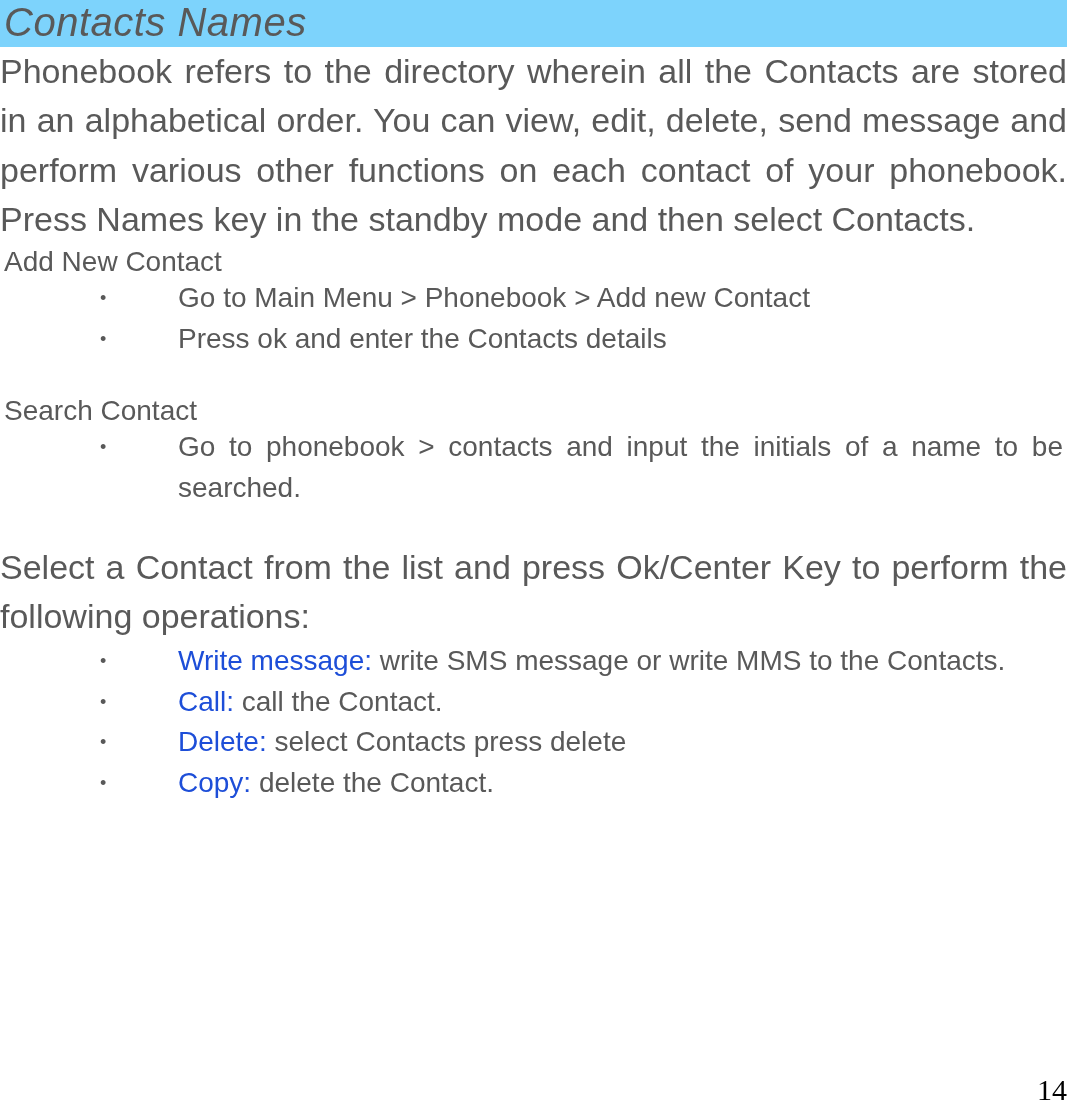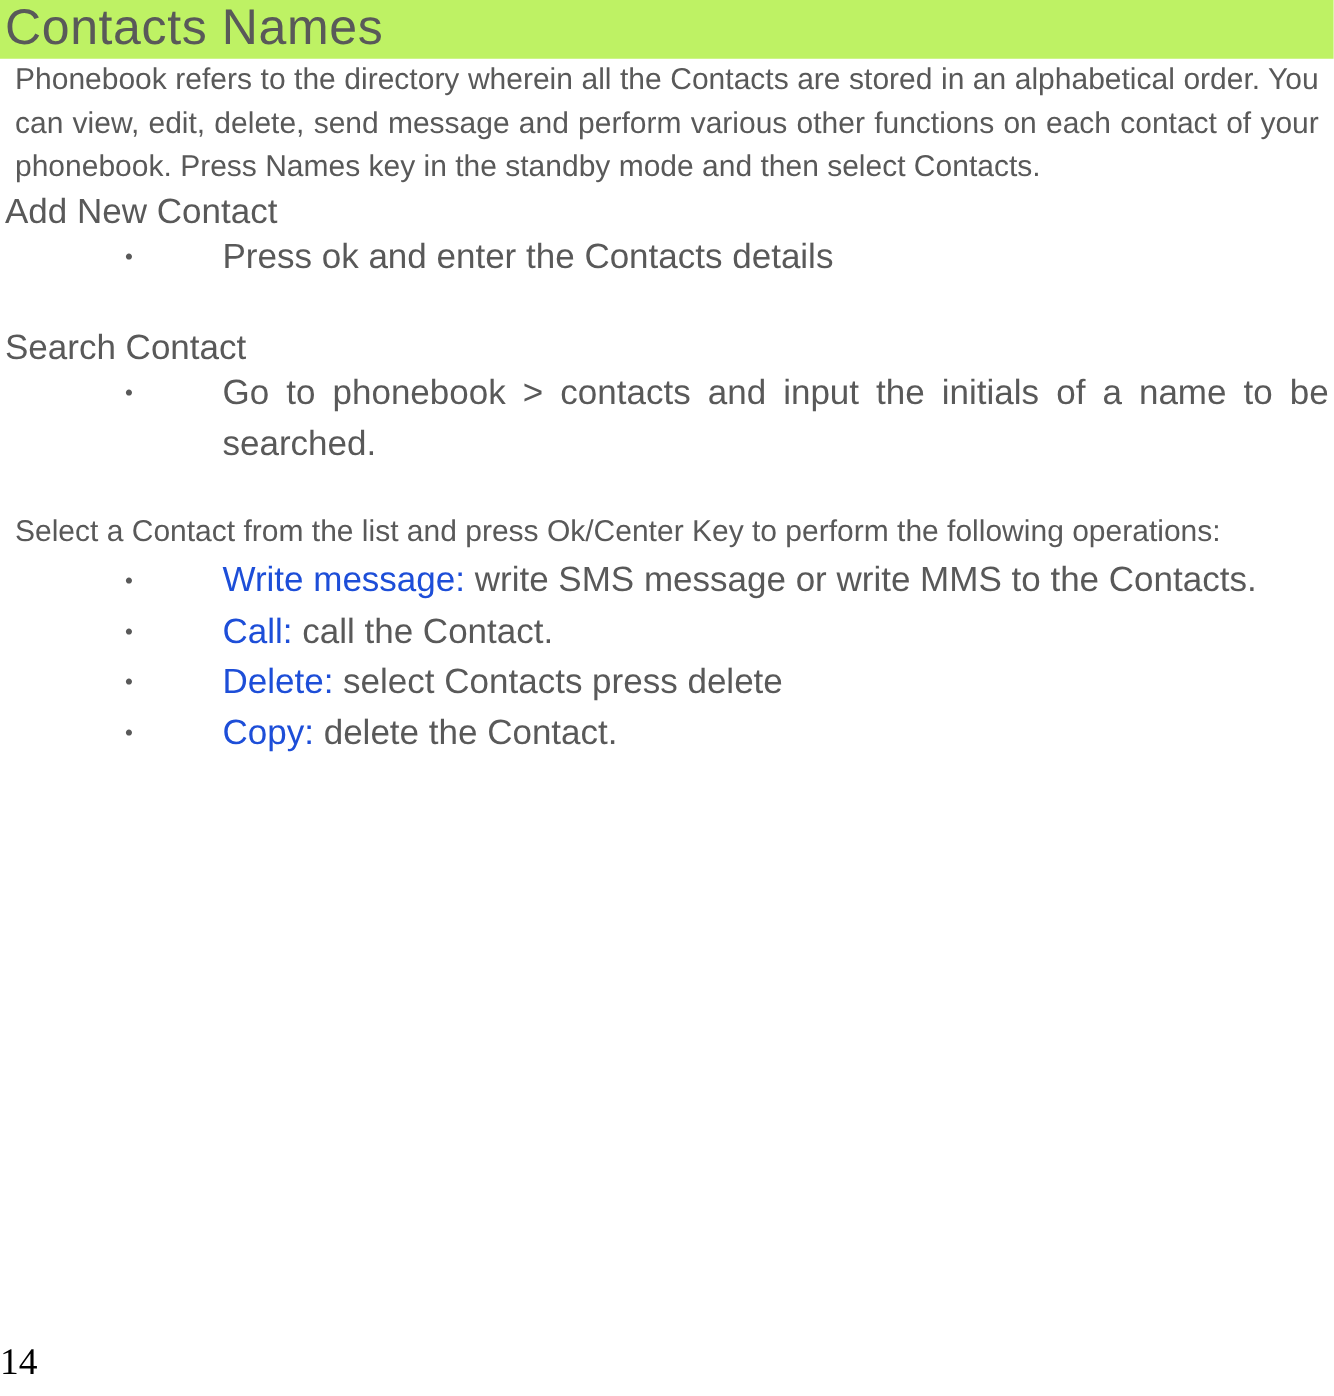--- a/index.html
+++ b/index.html
@@ -10,33 +10,34 @@
     font-family: Verdana, Geneva, sans-serif;
     color: #595959;
   }
   .page {
     width: 1067px;
     min-height: 1117px;
     box-sizing: border-box;
     position: relative;
   }
   .title-block {
-    background: #bef264;
+    background: #7dd3fc;
     padding: 0 8px 2px 4px;
+    font-style: italic;
   }
   .title {
     font-size: 40px;
     color: #595959;
     font-weight: 400;
     letter-spacing: 0.5px;
   }
   .body-text {
-    font-size: 24px;
+    font-size: 34px;
     line-height: 1.45;
-    padding: 0 12px;
+    padding: 0 0;
     text-align: justify;
     color: #595959;
   }
   .subhead {
     font-size: 28px;
     padding: 0 4px;
     color: #595959;
     margin-top: 2px;
   }
   ul.bullets {
@@ -63,39 +64,40 @@
   }
   .bold-run {
     color: #1d4ed8;
   }
   .spacer-small { height: 34px; }
   .page-number {
     position: absolute;
     bottom: 10px;
     left: 0;
     width: 100%;
-    text-align: left;
+    text-align: right;
     font-size: 30px;
     color: #000000;
     font-family: "Times New Roman", serif;
   }
 </style>
 </head>
 <body>
 
 <div class="page">
 
   <div class="title-block">
     <span class="title">Contacts Names</span>
   </div>
 
   <div class="body-text">Phonebook refers to the directory wherein all the Contacts are stored in an alphabetical order. You can view, edit, delete, send message and perform various other functions on each contact of your phonebook. Press Names  key in the standby mode and then select Contacts.</div>
 
   <div class="subhead">Add New Contact</div>
   <ul class="bullets">
+    <li>Go to Main Menu &gt; Phonebook &gt; Add new Contact</li>
     <li>Press ok and enter the Contacts details</li>
   </ul>
 
   <div class="spacer-small"></div>
 
   <div class="subhead">Search Contact</div>
   <ul class="bullets">
     <li>Go to phonebook &gt; contacts and input the initials of a name to be searched.</li>
   </ul>
 

